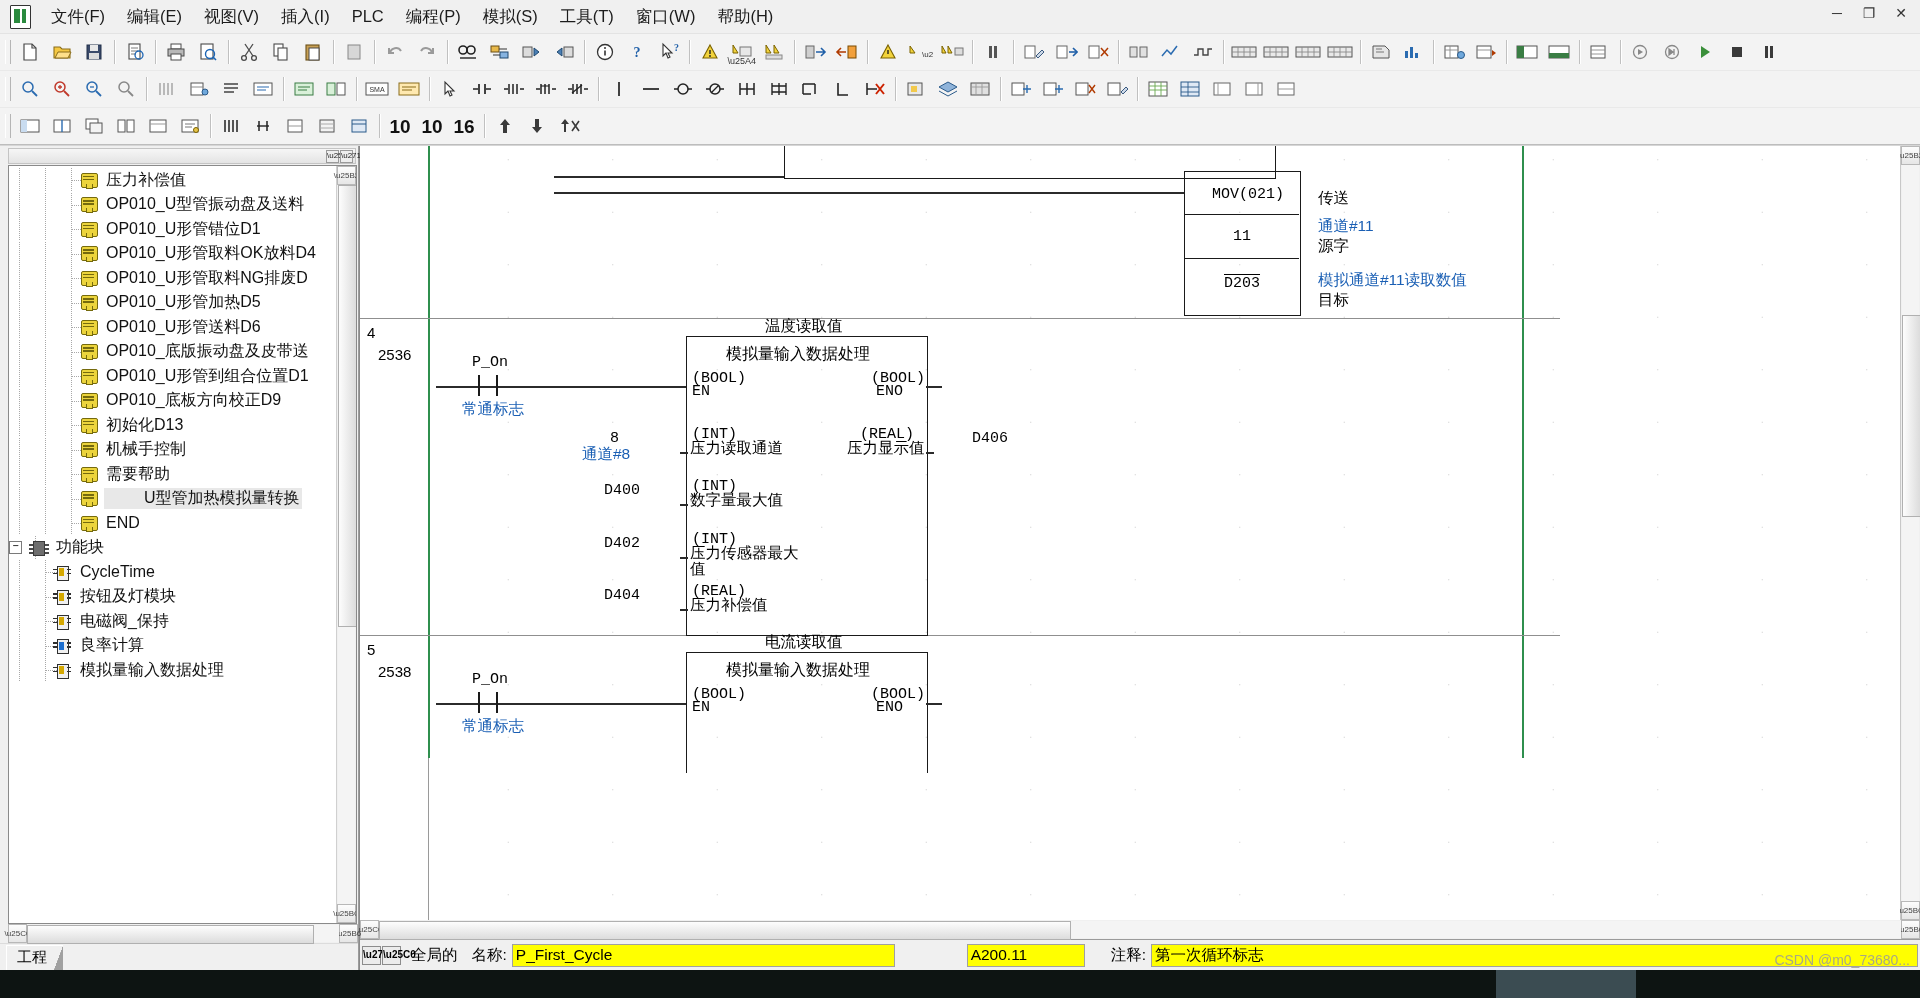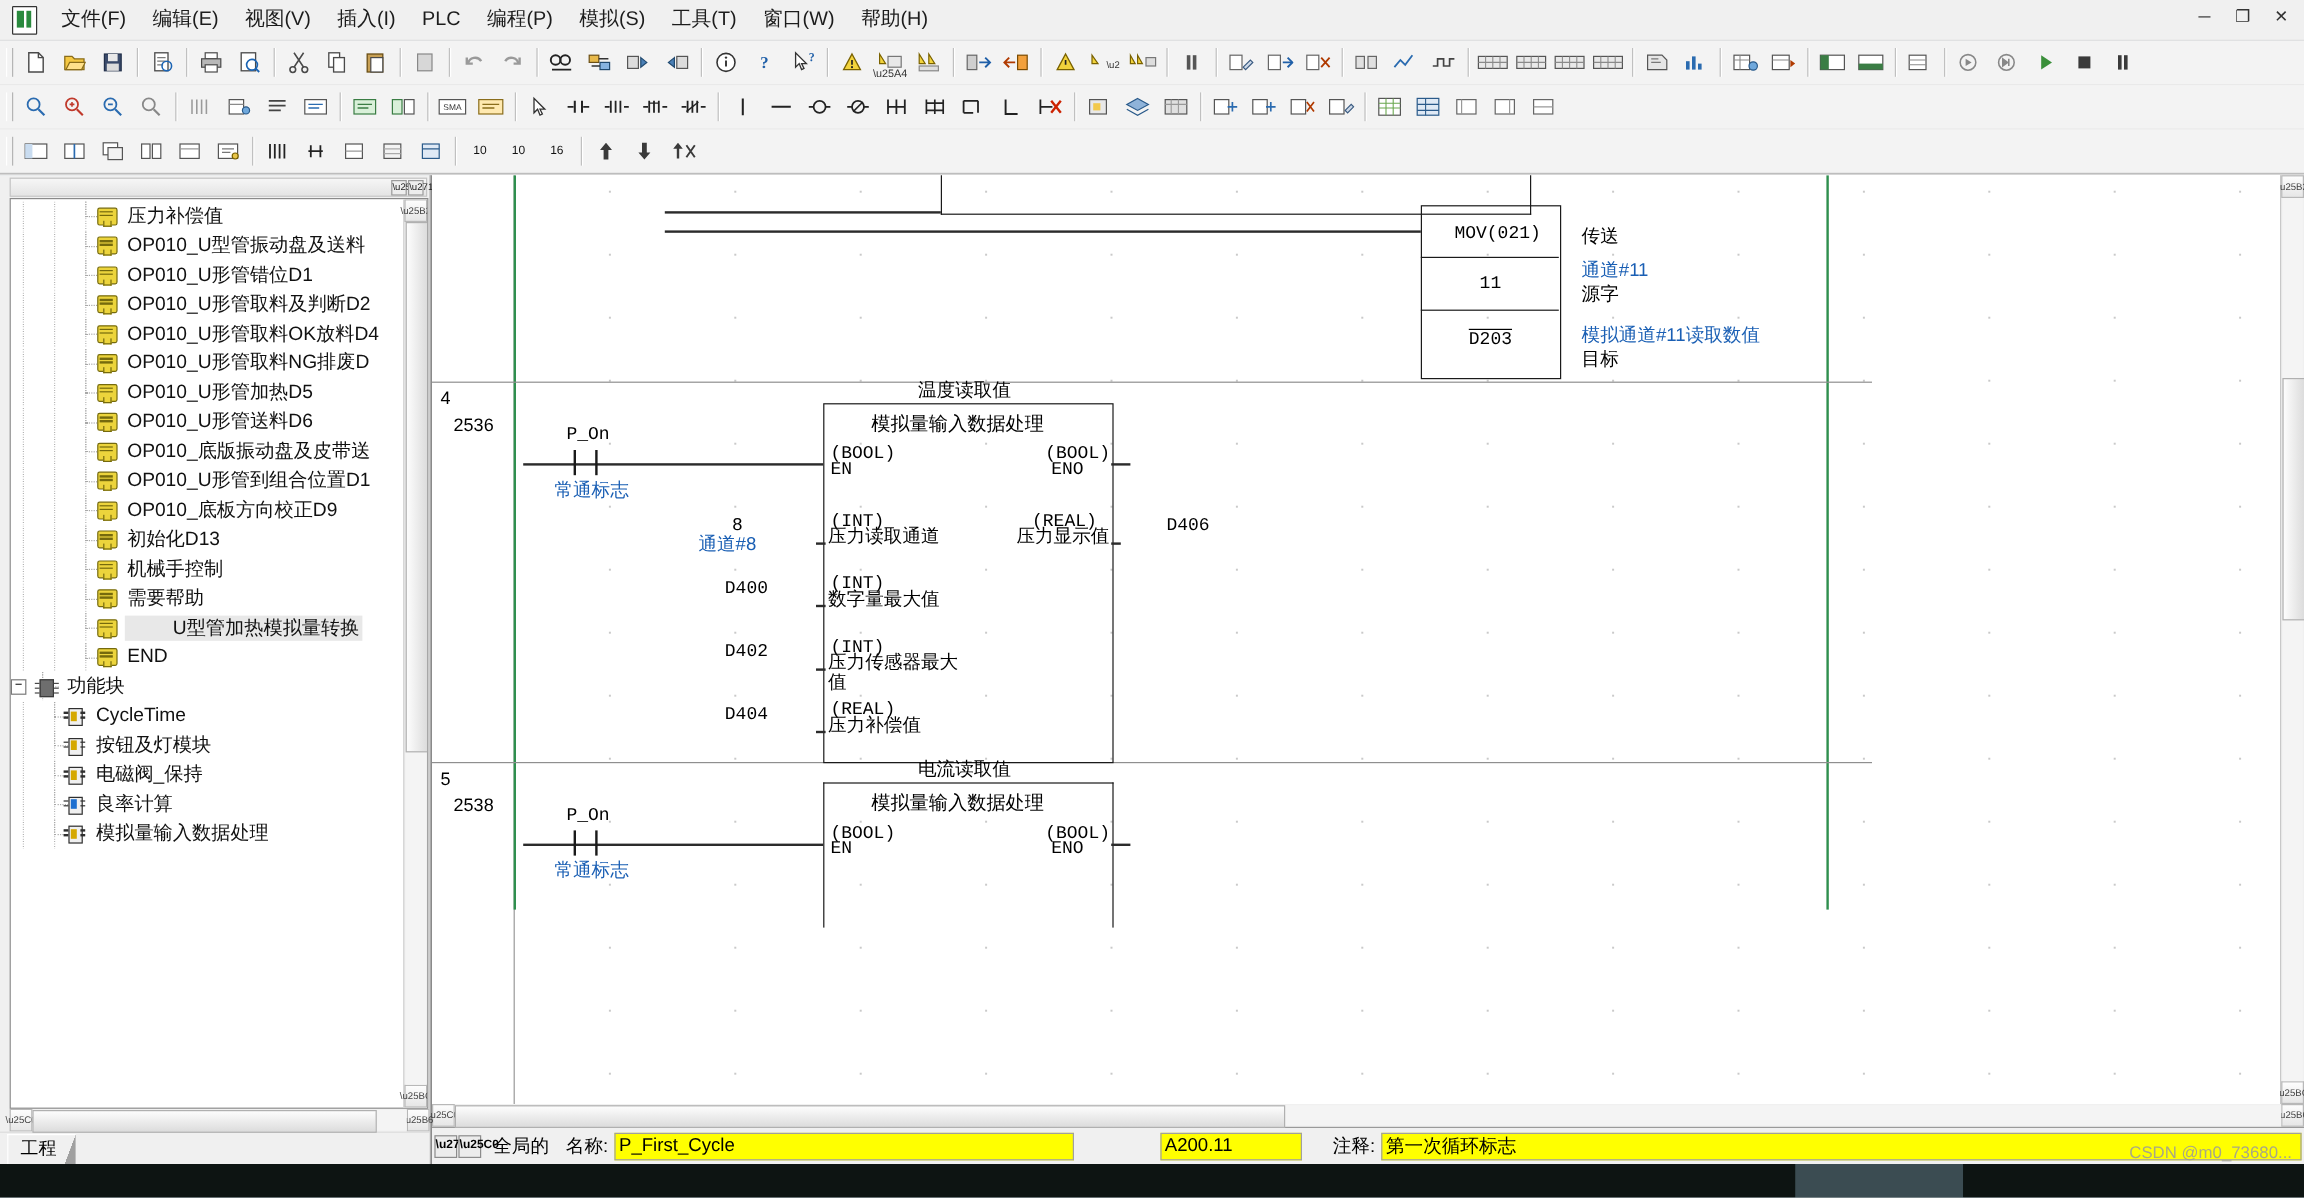--- a/index.html
+++ b/index.html
@@ -50,21 +50,21 @@
   }
   .tb-sep{width:1px;height:24px;background:#c0c0c0;margin:0 4px;flex:0 0 1px;
           box-shadow:1px 0 0 #fff;}
   .tb-btn{
     width:30px;height:30px;display:flex;align-items:center;justify-content:center;
     position:relative;cursor:default;border:1px solid transparent;border-radius:2px;
     flex:0 0 30px;
   }
   .tb-btn svg{display:block;}
   .tb-lbl{font-size:9px;position:absolute;bottom:1px;right:1px;color:#333;}
-  .tb-num{font-size:10px;font-weight:normal;color:#111;line-height:1;}
+  .tb-num{font-size:19px;font-weight:bold;color:#111;line-height:1;}
 
   
   .workarea{flex:1 1 auto;display:flex;min-height:0;background:#f0f0f0;}
 
   
   .tree-panel{
     width:358px;flex:0 0 358px;display:flex;flex-direction:column;
     background:#f0f0f0;border-right:1px solid #9b9b9b;position:relative;
   }
   .panel-caption{
@@ -1002,32 +1002,20 @@
             <div class="tree-row">
               <div class="indent" style="width: 70px;">
                 <div class="tdot" style="left: 10px;"></div>
                 <div class="tdot" style="left: 36px;"></div>
                 <div class="tdot" style="left: 62px;"></div>
                 <div class="telbow" style="left: 62px;"></div>
               </div>
               <div class="tree-icon">
                 <div class="ic-prog"></div>
               </div>
-              <div class="tree-label">OP010_U形管取料及判断D2</div>
-            </div>
-            <div class="tree-row">
-              <div class="indent" style="width: 70px;">
-                <div class="tdot" style="left: 10px;"></div>
-                <div class="tdot" style="left: 36px;"></div>
-                <div class="tdot" style="left: 62px;"></div>
-                <div class="telbow" style="left: 62px;"></div>
-              </div>
-              <div class="tree-icon">
-                <div class="ic-prog"></div>
-              </div>
               <div class="tree-label">OP010_U形管取料OK放料D4</div>
             </div>
             <div class="tree-row">
               <div class="indent" style="width: 70px;">
                 <div class="tdot" style="left: 10px;"></div>
                 <div class="tdot" style="left: 36px;"></div>
                 <div class="tdot" style="left: 62px;"></div>
                 <div class="telbow" style="left: 62px;"></div>
               </div>
               <div class="tree-icon">

